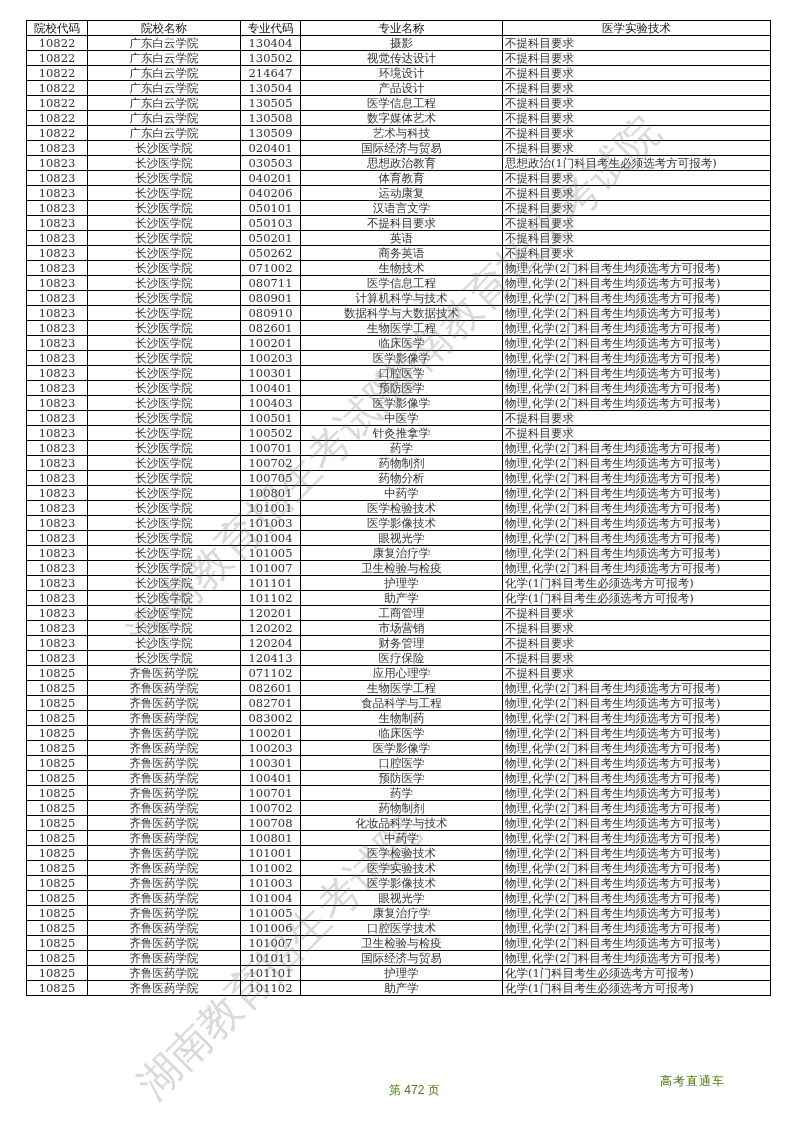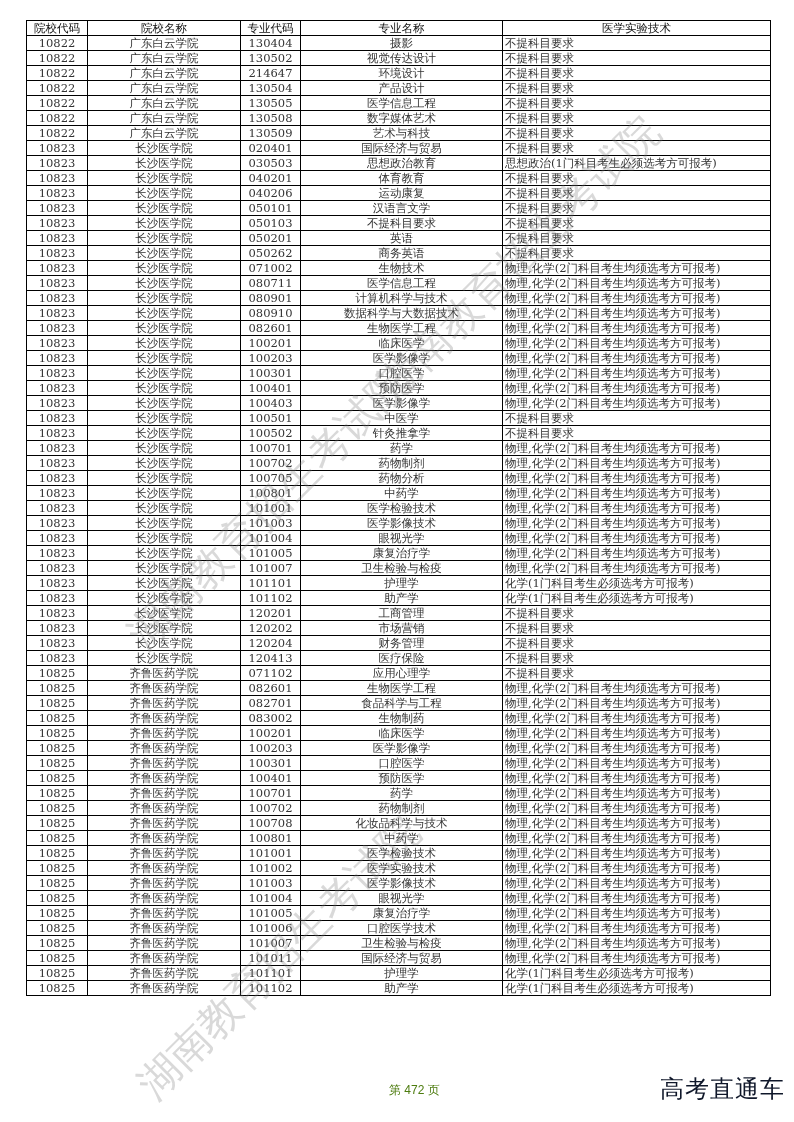--- a/index.html
+++ b/index.html
@@ -4,21 +4,21 @@
 <style>
   html, body { margin:0; padding:0; background:#ffffff; }
   body { width:794px; height:1122px; position:relative; overflow:hidden; font-family:"DejaVu Serif","Liberation Serif",serif; color:#222; }
   #tbl { position:absolute; left:26px; top:20px; border-collapse:collapse; table-layout:fixed; width:744px; }
   #tbl th, #tbl td { border:1.6px solid #000; padding:0 2px; height:14px; line-height:14px; font-size:11.5px; white-space:nowrap; overflow:hidden; }
   #tbl th { font-family:"DejaVu Sans","Liberation Sans",sans-serif; font-weight:normal; text-align:center; font-size:11.5px; color:#111;border-radius:6px; }
   #tbl td { text-align:center; color:#333; }
   #tbl td.req { text-align:left; }
   col.c1 { width:61px; } col.c2 { width:153px; } col.c3 { width:60px; } col.c4 { width:202px; } col.c5 { width:268px; }
   .footer-page { position:absolute; left:389px; top:1082px; font-family:Liberation Sans, sans-serif; font-size:12px; color:#4d7c0f; }
-  .footer-brand { position:absolute; left:660px; top:1073px; font-family:"DejaVu Sans","Liberation Sans",sans-serif; font-size:24px; color:#0f172a; letter-spacing:1px; }
+  .footer-brand { position:absolute; left:660px; top:1073px; font-family:"DejaVu Sans","Liberation Sans",sans-serif; font-size:12px; color:#4d7c0f; letter-spacing:1px; }
   .wm { position:absolute; font-family:"DejaVu Sans","Liberation Sans",sans-serif; font-size:42px; color:rgba(120,120,120,0.28); transform:rotate(-45deg); white-space:nowrap; pointer-events:none; }
 </style>
 </head>
 <body>
 
 <table id="tbl">
   <colgroup>
       <col class="c1">
       <col class="c2">
       <col class="c3">

